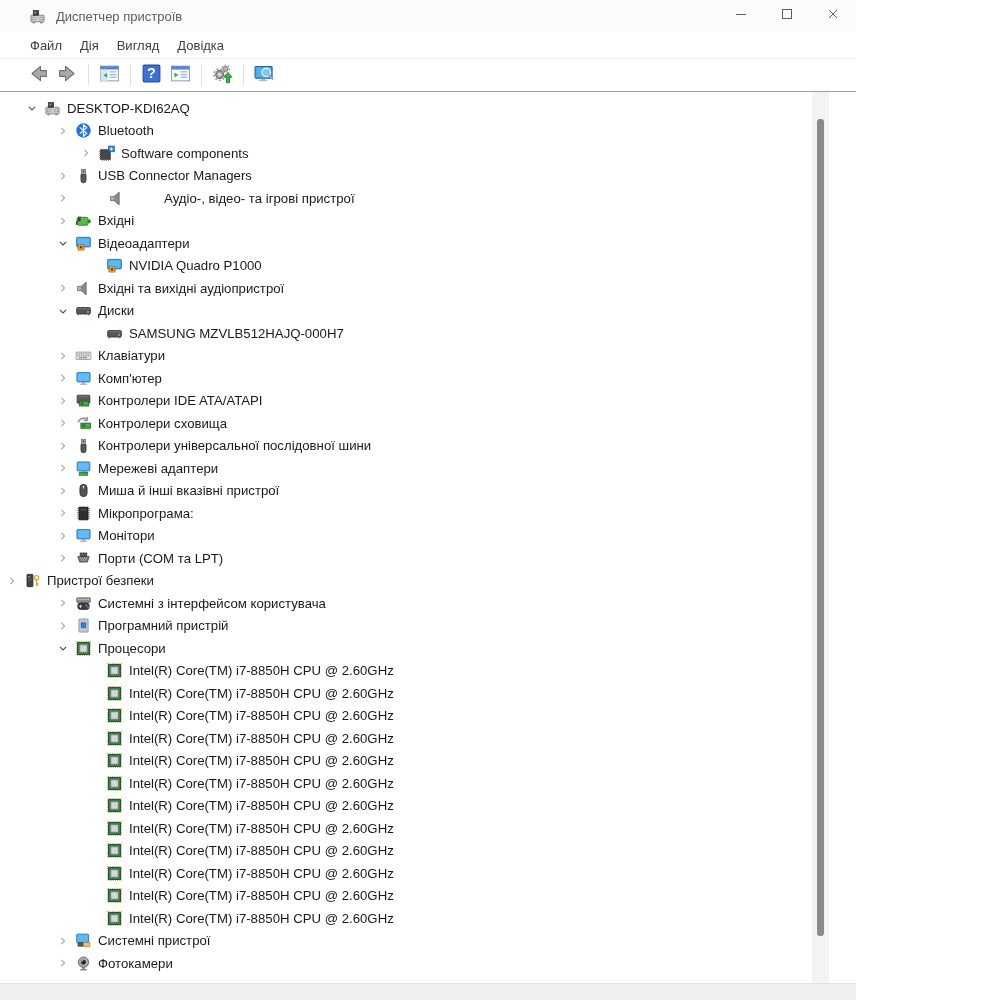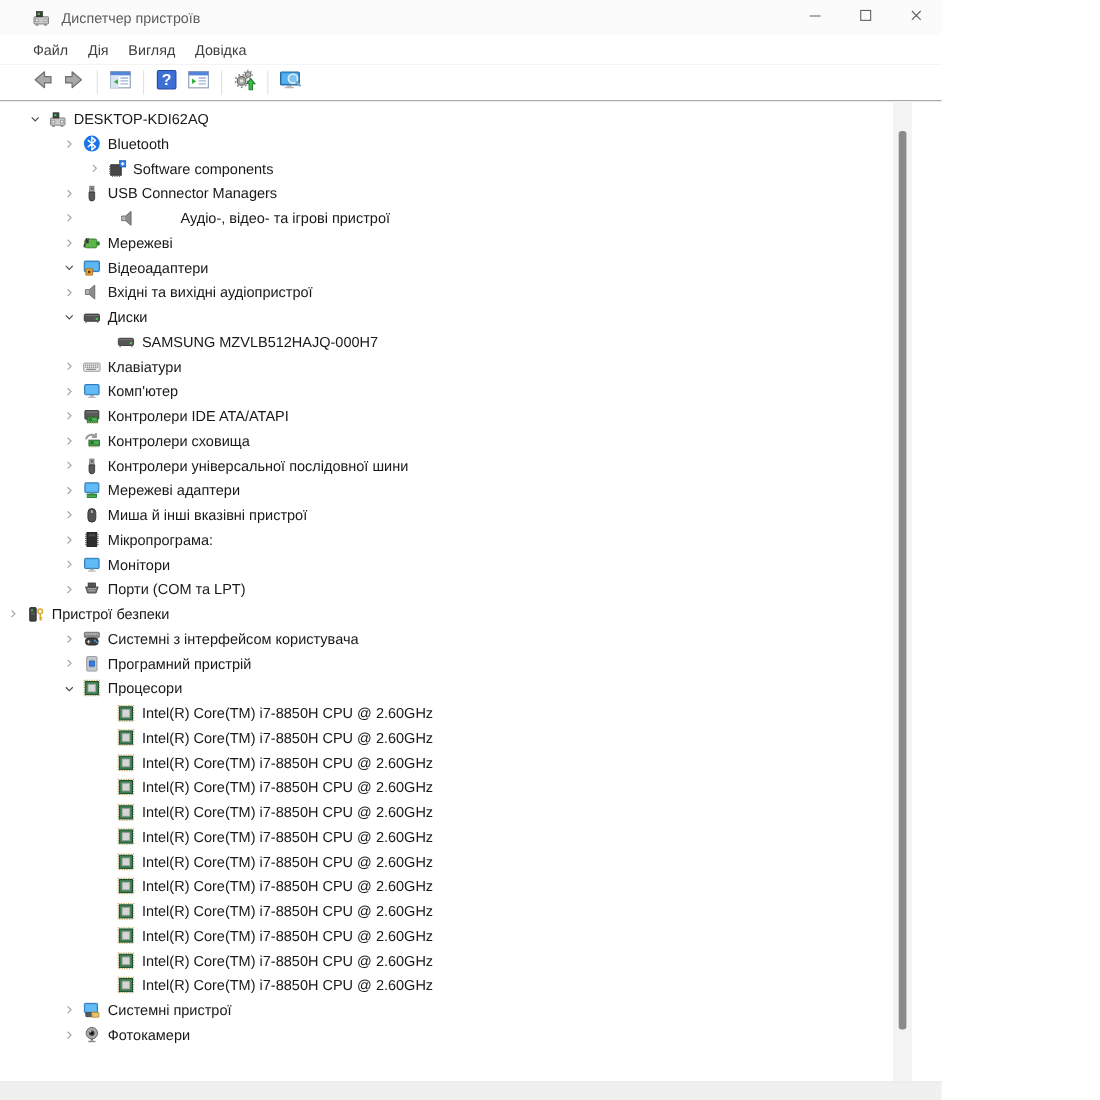--- a/index.html
+++ b/index.html
@@ -235,38 +235,51 @@
           </span>
           <span class="ticon">
             <svg width="17" height="17" viewBox="0 0 16 16" aria-hidden="true">
               <rect x="2" y="5" width="10.3" height="7.5" rx="1.5" fill="#5cb648" stroke="#2e7b28" stroke-width="0.8"></rect>
               <rect x="12.3" y="7" width="2.4" height="3.5" rx="0.7" fill="#2e7b28"></rect>
               <rect x="2.6" y="5.8" width="2.8" height="2.8" rx="0.6" fill="#3a3a3a"></rect>
               <path d="M3.4 5.8 v-1.6 M4.8 5.8 v-1.6" stroke="#3a3a3a" stroke-width="0.9"></path>
               <path d="M2.8 8.8 q-1.8 0.6 -1.2 3.4" fill="none" stroke="#333" stroke-width="1.1"></path>
             </svg>
           </span>
-          <span class="tlabel">Мережеві</span>
+          <span class="tlabel">Вхідні</span>
         </div>
         <div class="row" style="padding-left: 51px;">
           <span class="chev">
             <svg width="14" height="14" viewBox="0 0 16 16" aria-hidden="true">
               <path d="M4.4 6.6 L8 10.2 L11.6 6.6" fill="none" stroke="#4a4a4a" stroke-width="1.2"></path>
             </svg>
           </span>
           <span class="ticon">
             <svg width="17" height="17" viewBox="0 0 16 16" aria-hidden="true">
               <rect x="1.5" y="2.2" width="13" height="9" rx="0.8" fill="#49a7e9" stroke="#2d6fa8" stroke-width="0.8"></rect>
               <rect x="2.6" y="3.3" width="10.8" height="6.8" fill="#5cb8f5"></rect>
               <rect x="3" y="8.8" width="5.4" height="5.4" fill="#f0a63d" stroke="#a96f1b" stroke-width="0.7"></rect>
               <rect x="4.6" y="10.4" width="2.2" height="2.2" fill="#5c3c12"></rect>
               <path d="M3 9.8 h-1 M3 11.2 h-1 M3 12.6 h-1 M8.4 9.8 h1 M8.4 11.2 h1 M8.4 12.6 h1" stroke="#a96f1b" stroke-width="0.6"></path>
             </svg>
           </span>
           <span class="tlabel">Відеоадаптери</span>
+        </div>
+        <div class="row" style="padding-left: 82px;">
+          <span class="chev"></span>
+          <span class="ticon">
+            <svg width="17" height="17" viewBox="0 0 16 16" aria-hidden="true">
+              <rect x="1.5" y="2.2" width="13" height="9" rx="0.8" fill="#49a7e9" stroke="#2d6fa8" stroke-width="0.8"></rect>
+              <rect x="2.6" y="3.3" width="10.8" height="6.8" fill="#5cb8f5"></rect>
+              <rect x="3" y="8.8" width="5.4" height="5.4" fill="#f0a63d" stroke="#a96f1b" stroke-width="0.7"></rect>
+              <rect x="4.6" y="10.4" width="2.2" height="2.2" fill="#5c3c12"></rect>
+              <path d="M3 9.8 h-1 M3 11.2 h-1 M3 12.6 h-1 M8.4 9.8 h1 M8.4 11.2 h1 M8.4 12.6 h1" stroke="#a96f1b" stroke-width="0.6"></path>
+            </svg>
+          </span>
+          <span class="tlabel">NVIDIA Quadro P1000</span>
         </div>
         <div class="row" style="padding-left: 51px;">
           <span class="chev">
             <svg width="14" height="14" viewBox="0 0 16 16" aria-hidden="true">
               <path d="M6.2 4.5 L9.8 8 L6.2 11.5" fill="none" stroke="#a2a2a2" stroke-width="1.2"></path>
             </svg>
           </span>
           <span class="ticon">
             <svg width="17" height="17" viewBox="0 0 16 16" aria-hidden="true">
               <path d="M2.5 6 H5.8 L10.5 2 V14 L5.8 10 H2.5 Z" fill="#8c8c8c" stroke="#5c5c5c" stroke-width="0.7"></path>

